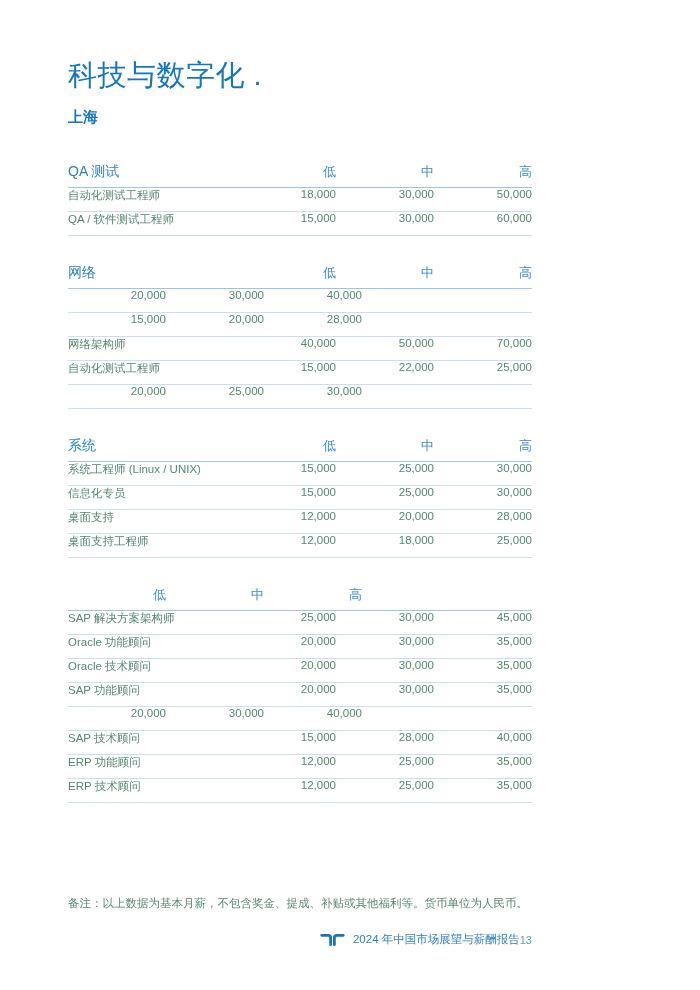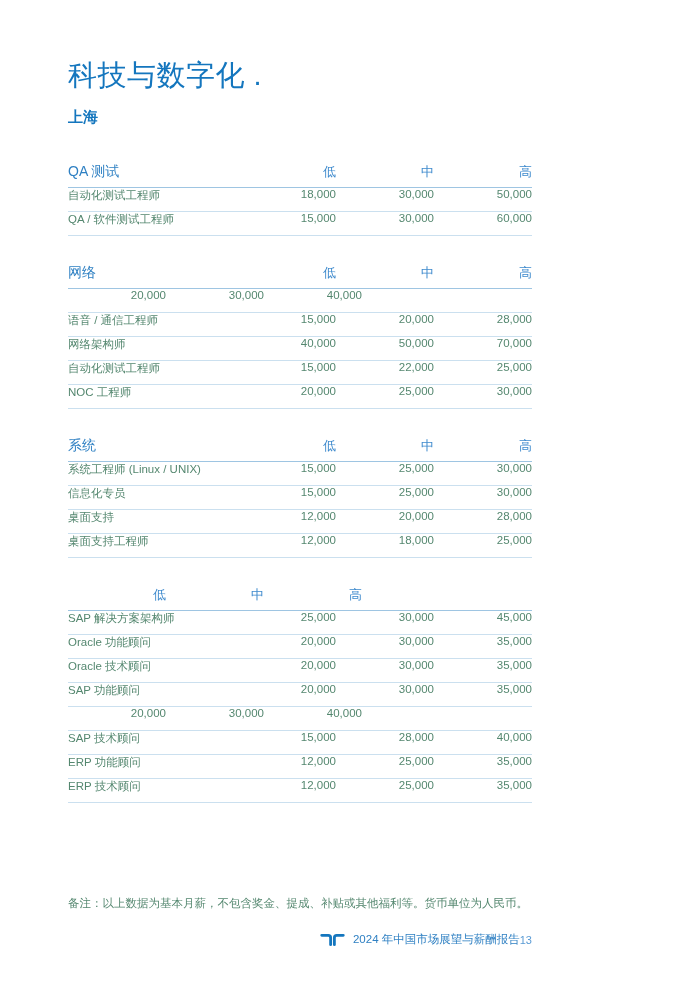--- a/index.html
+++ b/index.html
@@ -123,39 +123,37 @@
             <div class="colh">低</div>
             <div class="colh">中</div>
             <div class="colh">高</div>
           </div>
           <div class="trow">
             <div class="num">20,000</div>
             <div class="num">30,000</div>
             <div class="num">40,000</div>
           </div>
           <div class="trow">
-            <div class="role">语音 / 通信工程师</div>
             <div class="num">15,000</div>
             <div class="num">20,000</div>
             <div class="num">28,000</div>
           </div>
           <div class="trow">
             <div class="role">网络架构师</div>
             <div class="num">40,000</div>
             <div class="num">50,000</div>
             <div class="num">70,000</div>
           </div>
           <div class="trow">
             <div class="role">自动化测试工程师</div>
             <div class="num">15,000</div>
             <div class="num">22,000</div>
             <div class="num">25,000</div>
           </div>
           <div class="trow">
-            <div class="role">NOC 工程师</div>
             <div class="num">20,000</div>
             <div class="num">25,000</div>
             <div class="num">30,000</div>
           </div>
         </section>
         <section class="salary-table">
           <div class="thead">
             <div class="section-title">系统</div>
             <div class="colh">低</div>
             <div class="colh">中</div>

